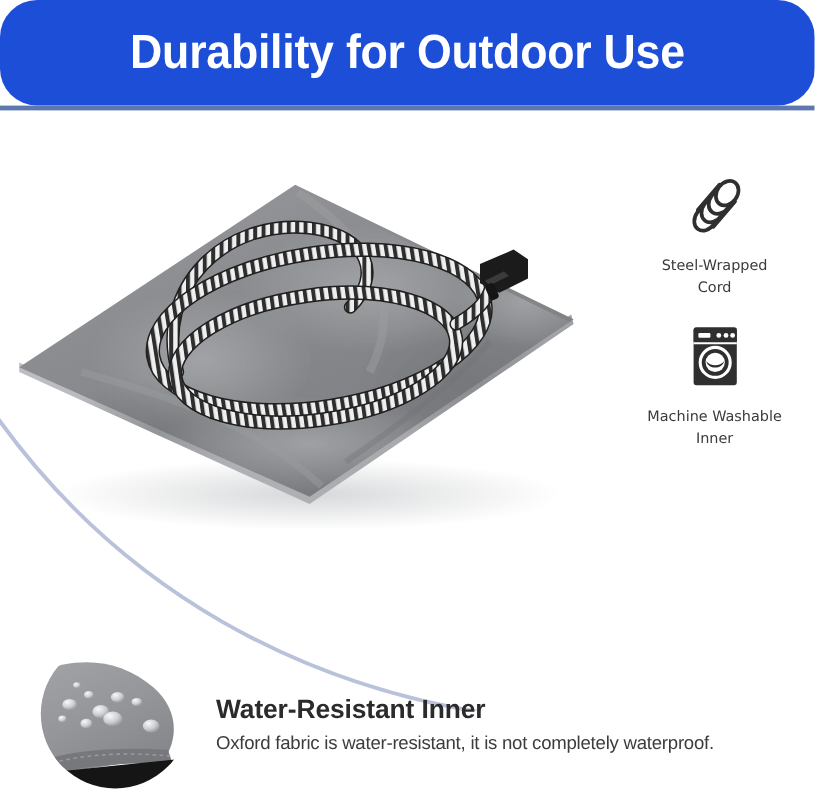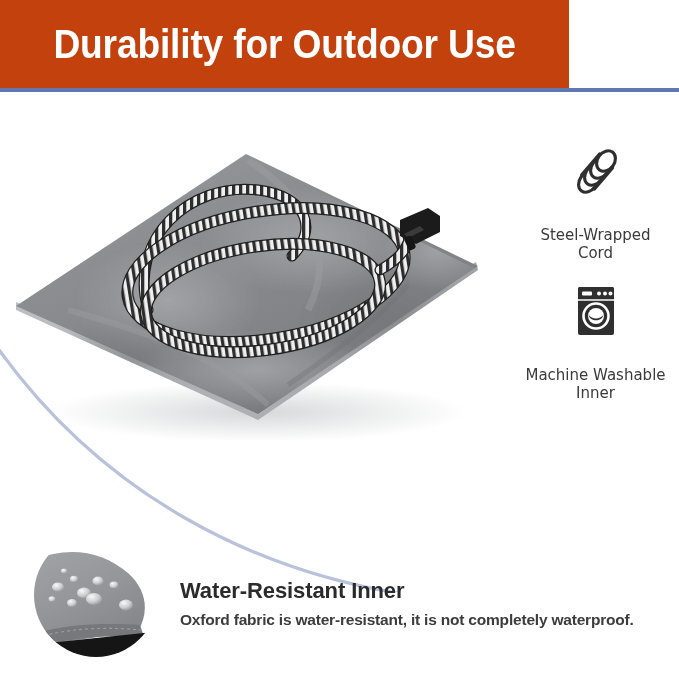--- a/index.html
+++ b/index.html
@@ -17,26 +17,27 @@
     width: 679px;
     height: 673px;
     background: #ffffff;
     overflow: hidden;
   }
 
   
   .banner {
     position: absolute;
     left: 0; top: 0;
-    width: 569px;
+    width: 679px;
     height: 88px;
-    background: #c2410c;
+    background: #1d4ed8;
     display: flex;
     align-items: center;
     justify-content: center;
+    border-radius: 31px;
   }
   .banner-underline {
     position: absolute;
     left: 0; top: 88px;
     width: 679px;
     height: 4px;
     background: #5e77ae;
   }
   .banner-title {
     color: #ffffff;
@@ -80,22 +81,22 @@
     text-align: center;
     margin-bottom: 18px;
   }
   .feature-icon {
     height: 62px;
     display: flex;
     align-items: center;
     justify-content: center;
   }
   .feature-label {
-    margin-top: 24px;
-    font-size: 15px;
+    margin-top: 10px;
+    font-size: 12px;
     line-height: 18px;
     color: #3a3a3a;
     font-family: "DejaVu Sans", sans-serif;
   }
   .f2 { margin-top: 16px; }
   .f3 { margin-top: 14px; }
 
   
   .callout-photo {
     position: absolute;
@@ -120,21 +121,20 @@
     line-height: 26px;
     white-space: nowrap;
   }
   .callout-sub {
     margin-top: 6px;
     font-size: 15.5px;
     color: #3c3c3c;
     line-height: 20px;
     white-space: nowrap;
     letter-spacing: -0.2px;
-    font-weight: bold;
   }
 </style>
 </head>
 <body>
 
 <div class="page">
 
   <div class="banner">
     <div class="banner-title">Durability for Outdoor Use</div>
   </div>

